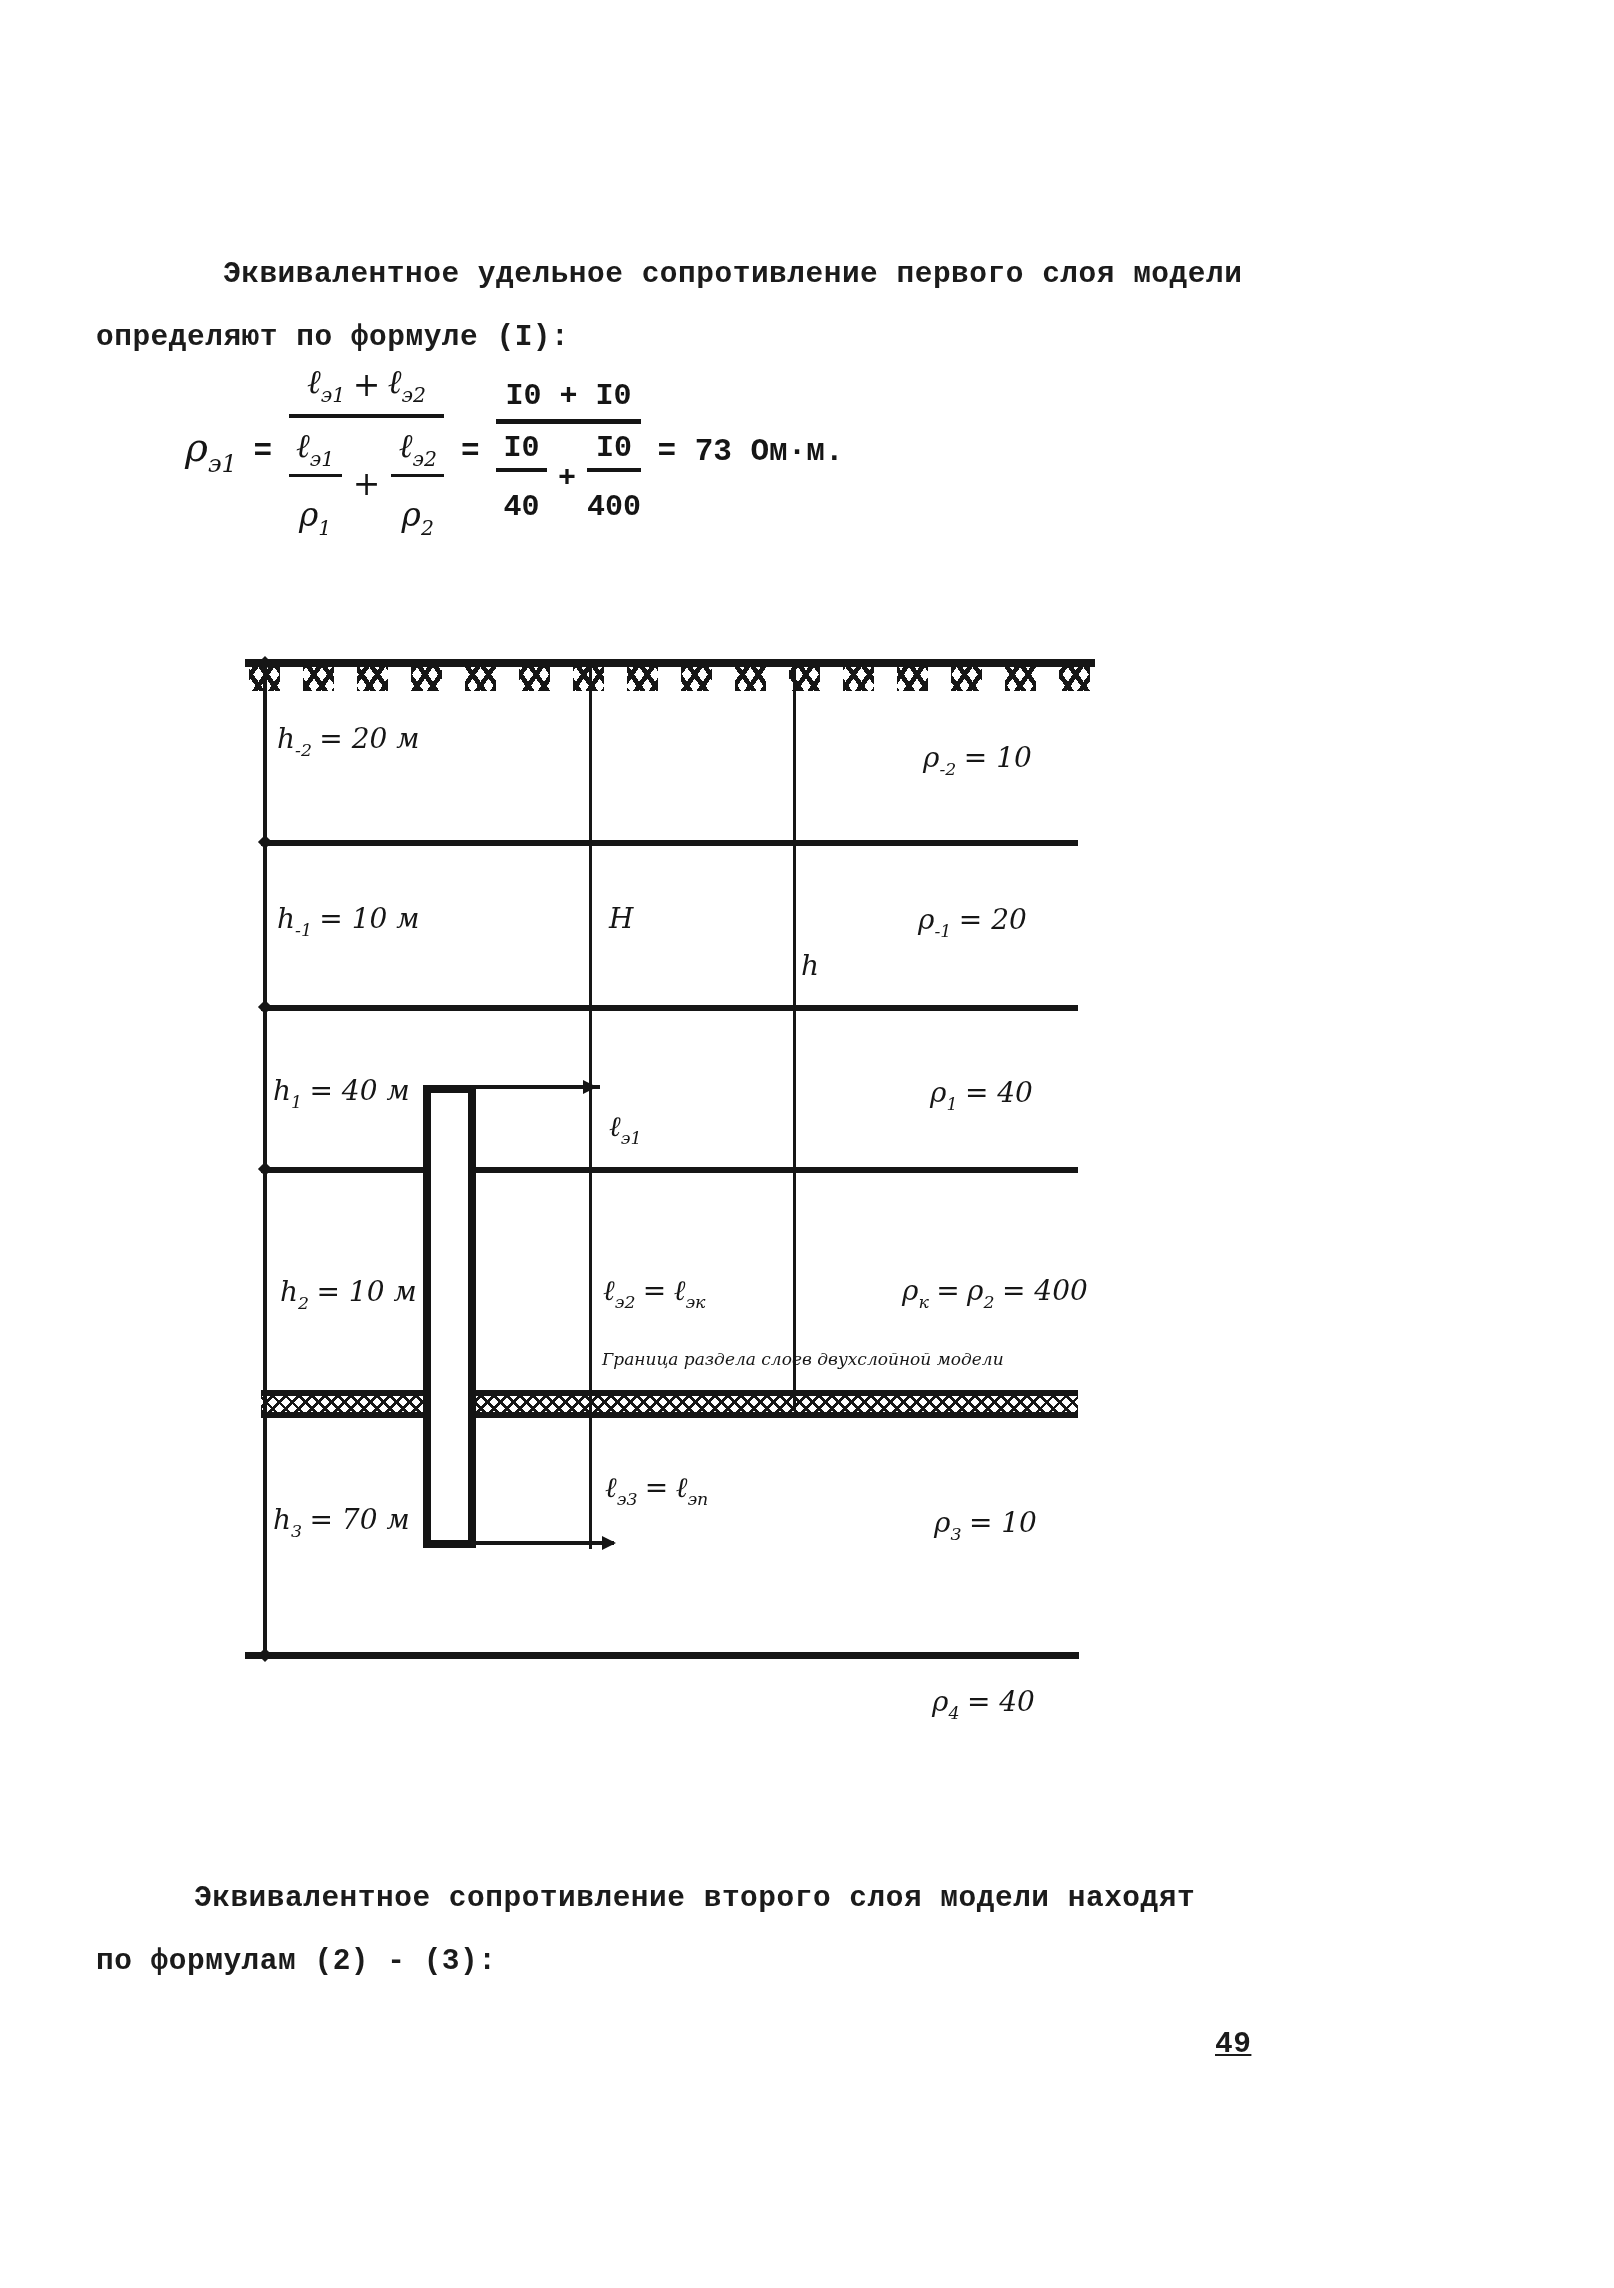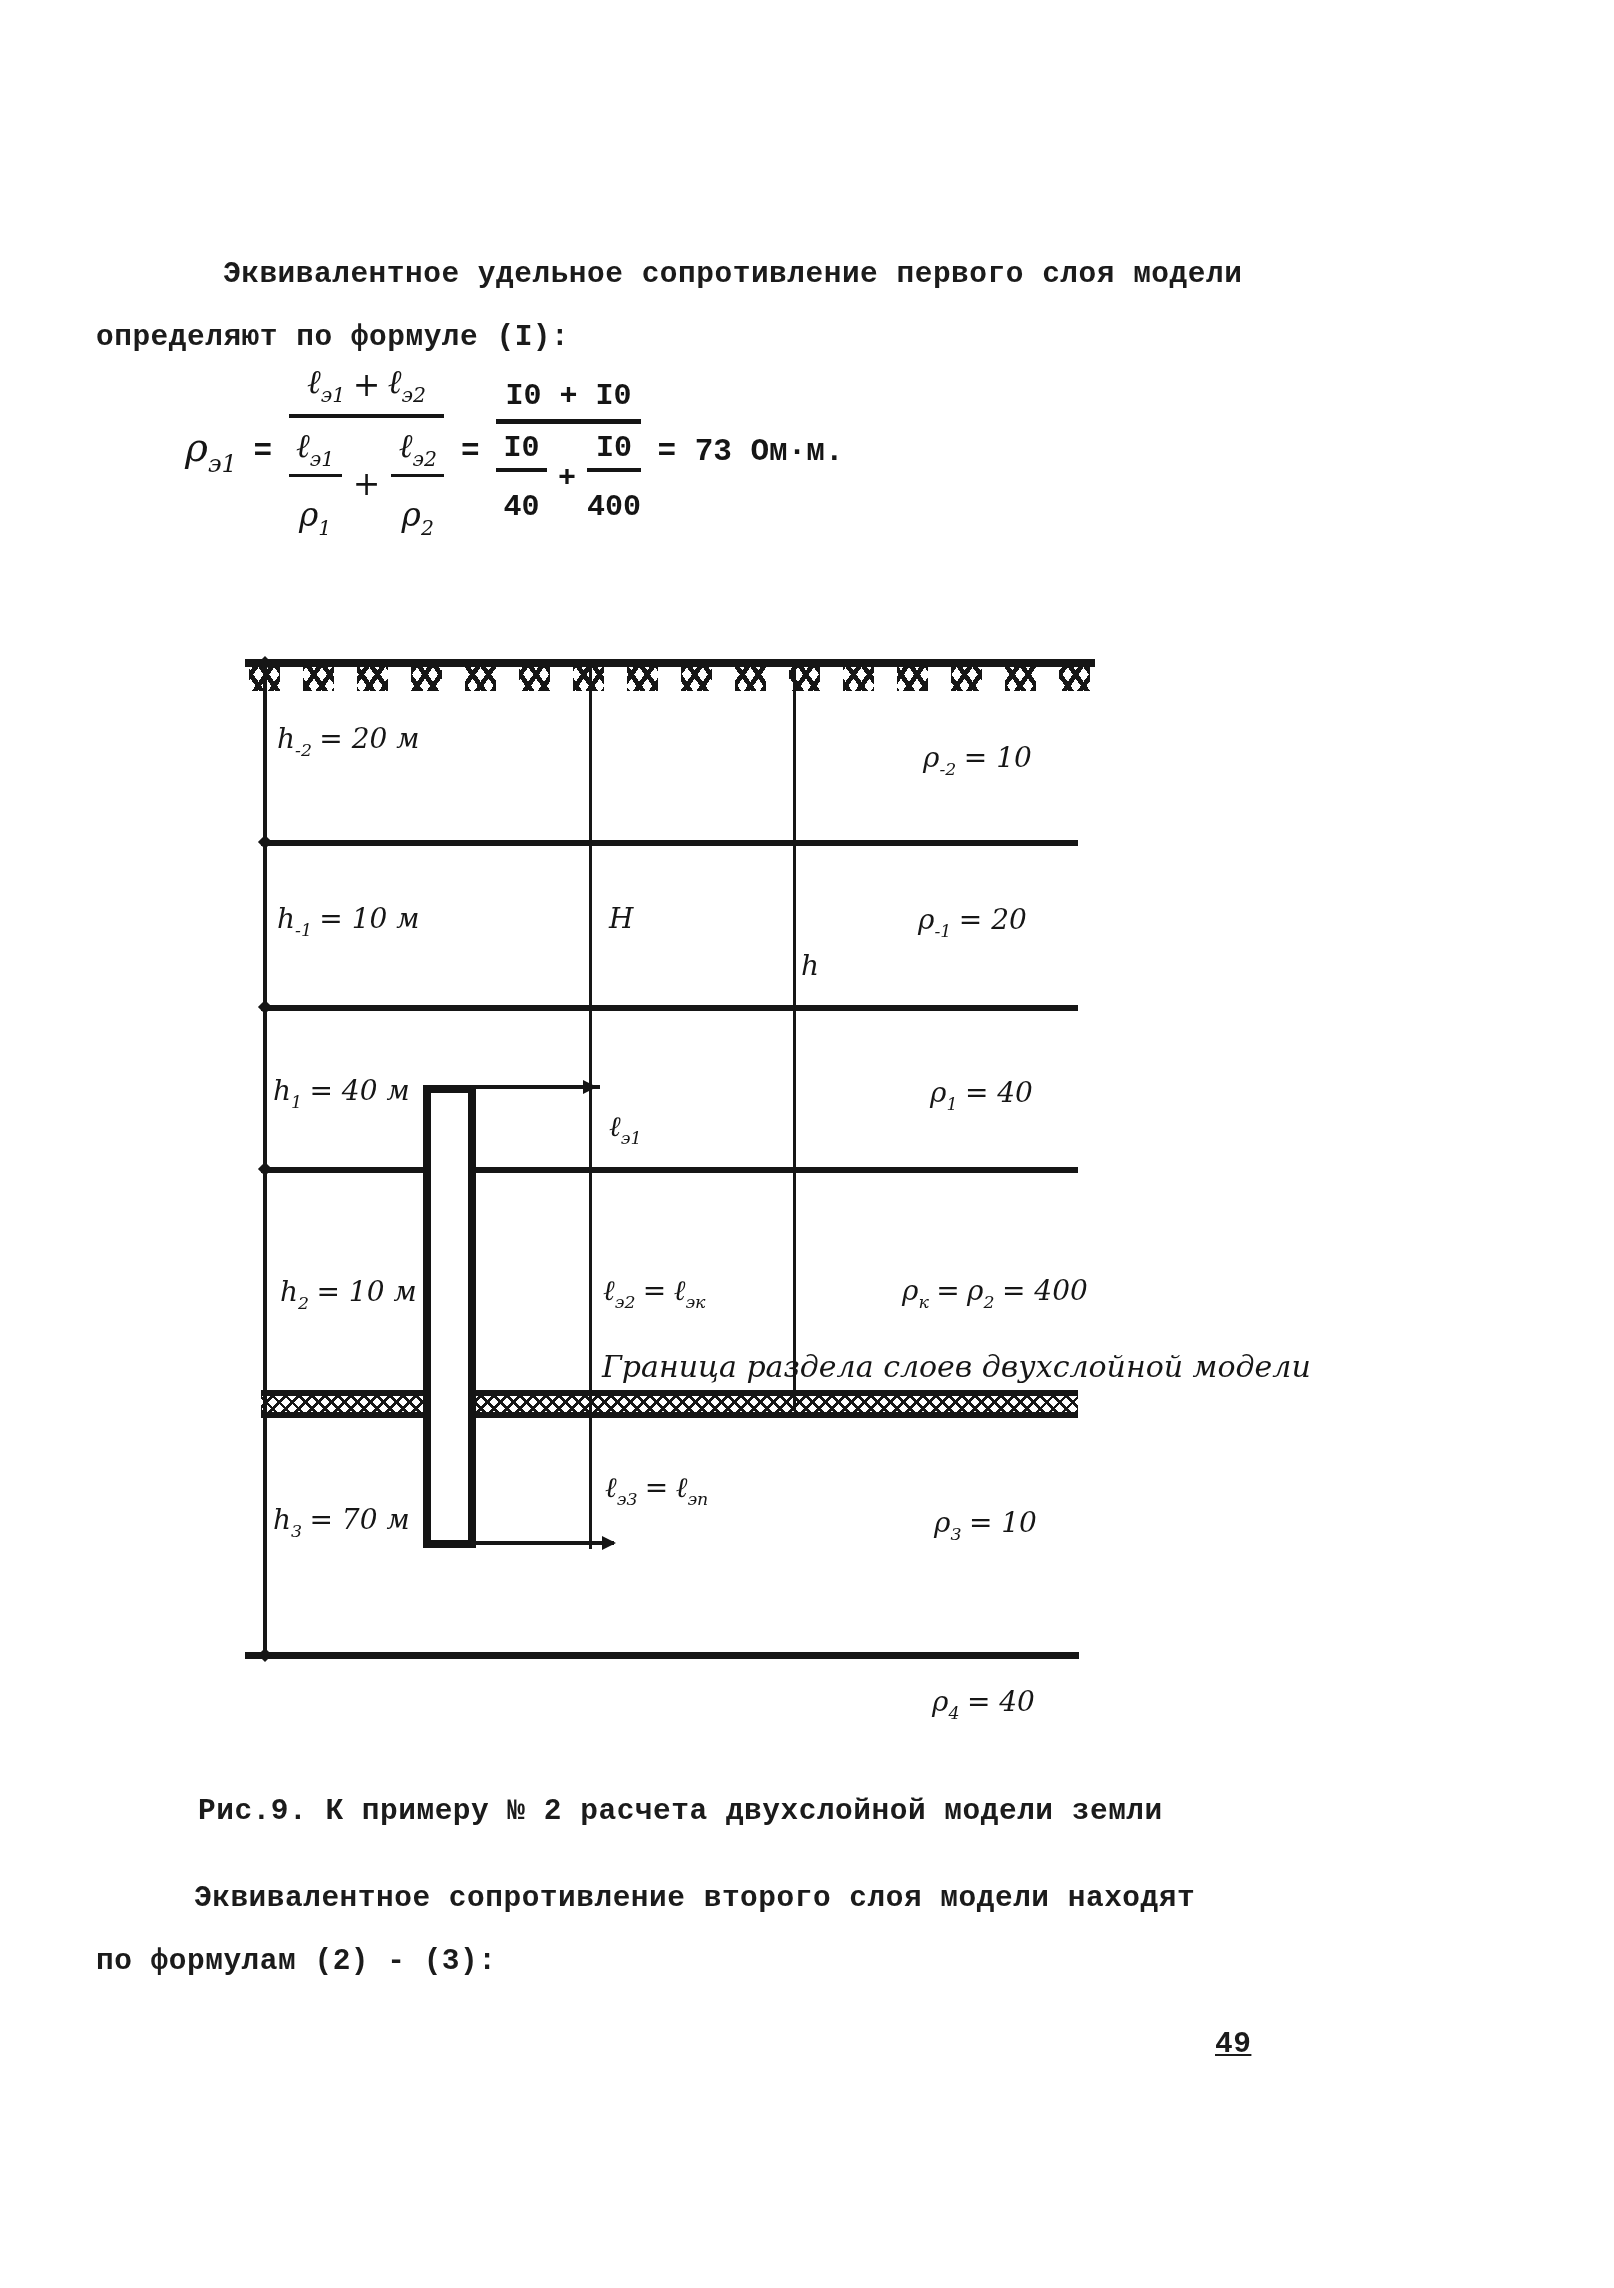--- a/index.html
+++ b/index.html
@@ -173,28 +173,27 @@
     <div class="hand" style="left:277px;  top:902px;"><span class="tok">h<sub>-1</sub></span><span class="tok">= 10 м</span></div>
     <div class="hand" style="left:609px;  top:902px;"><span class="tok">H</span></div>
     <div class="hand" style="left:918px;  top:903px;"><span class="tok">ρ<sub>-1</sub></span><span class="tok">= 20</span></div>
     <div class="hand" style="left:801px;  top:949px;"><span class="tok">h</span></div>
     <div class="hand" style="left:273px;  top:1074px;"><span class="tok">h<sub>1</sub></span><span class="tok">= 40 м</span></div>
     <div class="hand" style="left:609px;  top:1110px;"><span class="tok">ℓ<sub>э1</sub></span></div>
     <div class="hand" style="left:930px; top:1076px;"><span class="tok">ρ<sub>1</sub></span><span class="tok">= 40</span></div>
     <div class="hand" style="left:280px;  top:1275px;"><span class="tok">h<sub>2</sub></span><span class="tok">= 10 м</span></div>
     <div class="hand" style="left:603px;  top:1274px;"><span class="tok">ℓ<sub>э2</sub></span><span class="tok">=</span><span class="tok">ℓ<sub>эк</sub></span></div>
     <div class="hand" style="left:902px;  top:1274px;"><span class="tok">ρ<sub>к</sub></span><span class="tok">=</span><span class="tok">ρ<sub>2</sub></span><span class="tok">= 400</span></div>
-    <div class="hand" style="left:602px;  top:1349px; font-size:30px;">Граница раздела слоев двухслойной модели</div>
+    <div class="hand" style="left:602px;  top:1349px; font-size:17px;">Граница раздела слоев двухслойной модели</div>
     <div class="hand" style="left:273px;  top:1503px;"><span class="tok">h<sub>3</sub></span><span class="tok">= 70 м</span></div>
     <div class="hand" style="left:605px;  top:1471px;"><span class="tok">ℓ<sub>э3</sub></span><span class="tok">=</span><span class="tok">ℓ<sub>эп</sub></span></div>
     <div class="hand" style="left:934px; top:1506px;"><span class="tok">ρ<sub>3</sub></span><span class="tok">= 10</span></div>
     <div class="hand" style="left:932px; top:1685px;"><span class="tok">ρ<sub>4</sub></span><span class="tok">= 40</span></div>
   </div>
 
-  <div class="typed" style="left:198px; top:1794px;">Рис.9. К примеру № 2 расчета двухслойной модели земли</div>
 
   <div class="typed" style="left:194px; top:1881px;">Эквивалентное сопротивление второго слоя модели находят</div>
   <div class="typed" style="left:96px; top:1944px;">по формулам (2) - (3):</div>
 
   <div class="typed" style="left:1215px; top:2027px;text-decoration:underline;">49</div>
 
 </div>
 
 
 </body></html>

